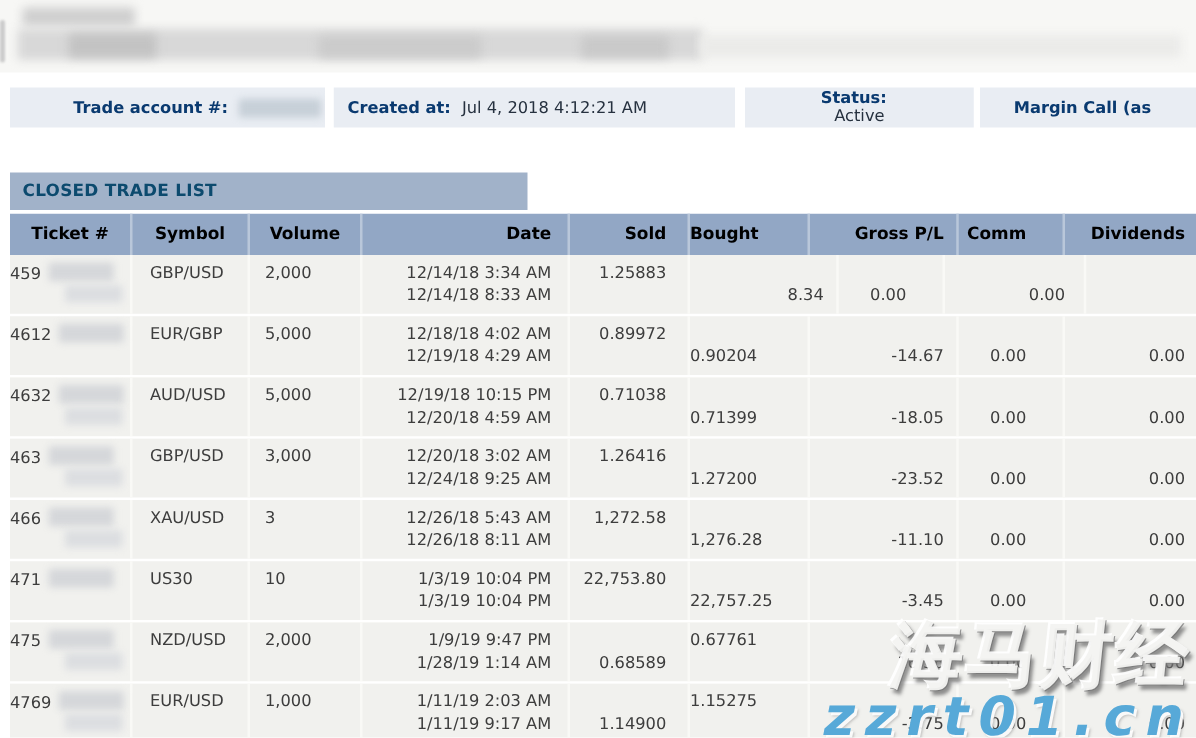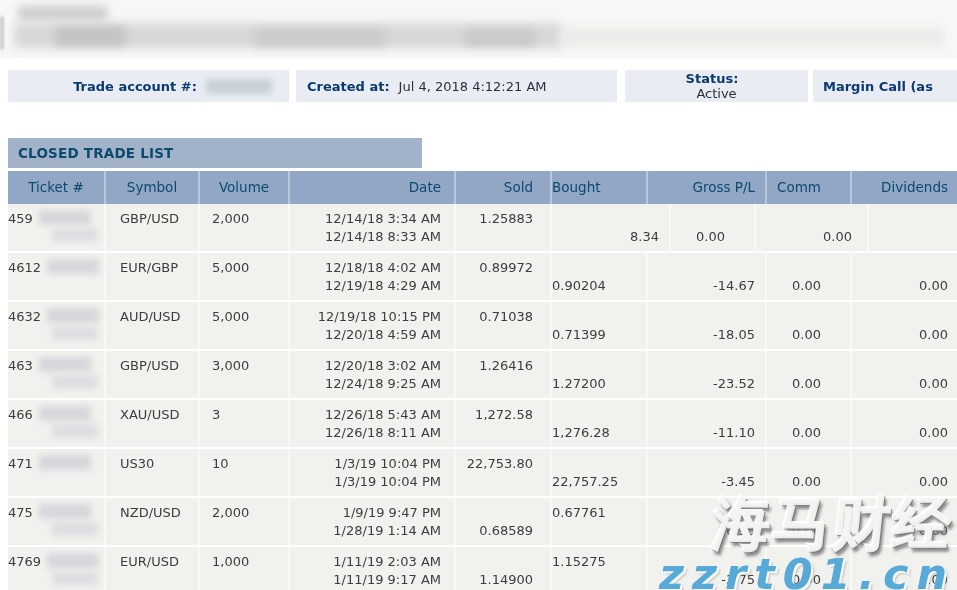--- a/index.html
+++ b/index.html
@@ -21,39 +21,39 @@
   .b3{left:560px;top:28px;width:385px;height:18px;background:#ebebe9;}
   .sliver{left:0;top:16px;width:4px;height:34px;background:#cccccc;filter:blur(1px);}
 
   
   .info-bar{position:absolute;top:70px;left:8px;width:949px;height:32px;display:flex;}
   .info-cell{
     background:#e9edf3;height:32px;display:flex;align-items:center;
     font-size:13px;color:#26313f;white-space:nowrap;box-sizing:border-box;overflow:hidden;
   }
   .info-cell .lbl{font-weight:bold;color:#0a3a70;margin-right:9px;}
-  .ic1{width:281px;margin-right:7px;justify-content:center;padding-left:48px;}
+  .ic1{width:252px;margin-right:7px;justify-content:center;padding-left:48px;}
   .ic2{width:321px;margin-right:8px;padding-left:11px;}
   .ic3{width:183px;margin-right:5px;justify-content:center;flex-direction:column;}
-  .ic4{flex:1 1 auto;padding-left:10px;text-align:right;}
+  .ic4{flex:1 1 auto;padding-left:27px;text-align:right;}
   .acct-blob{display:inline-block;width:66px;height:15px;background:#c7d0d8;filter:blur(3px);border-radius:2px;vertical-align:middle;}
 
   
   .tab{
     position:absolute;top:138px;left:8px;width:414px;height:30px;background:#a1b2c9;
     box-sizing:border-box;padding-left:10px;line-height:30px;
     font-size:13.5px;font-weight:bold;color:#0c4a6e;letter-spacing:0.2px;
   }
 
   
   .table{position:absolute;top:171px;left:8px;width:957px;}
   .thead{display:flex;height:33px;background:#92a7c5;}
   .th{
     box-sizing:border-box;border-right:2px solid #b9c7da;
-    color:#0c4a6e;font-weight:normal;font-size:13.5px;line-height:33px;white-space:nowrap;
+    color:#000000;font-weight:bold;font-size:13.5px;line-height:33px;white-space:nowrap;
   }
   .tr{display:flex;height:49px;background:#f1f1ee;border-bottom:2px solid #ffffff;box-sizing:border-box;}
   .td{
     box-sizing:border-box;border-right:2px solid #f9f9f6;
     display:flex;flex-direction:column;justify-content:space-between;
     padding-top:6px;padding-bottom:6px;
     font-size:13px;color:#3d3d3d;
   }
   .l{height:17px;line-height:17px;white-space:nowrap;}
 

